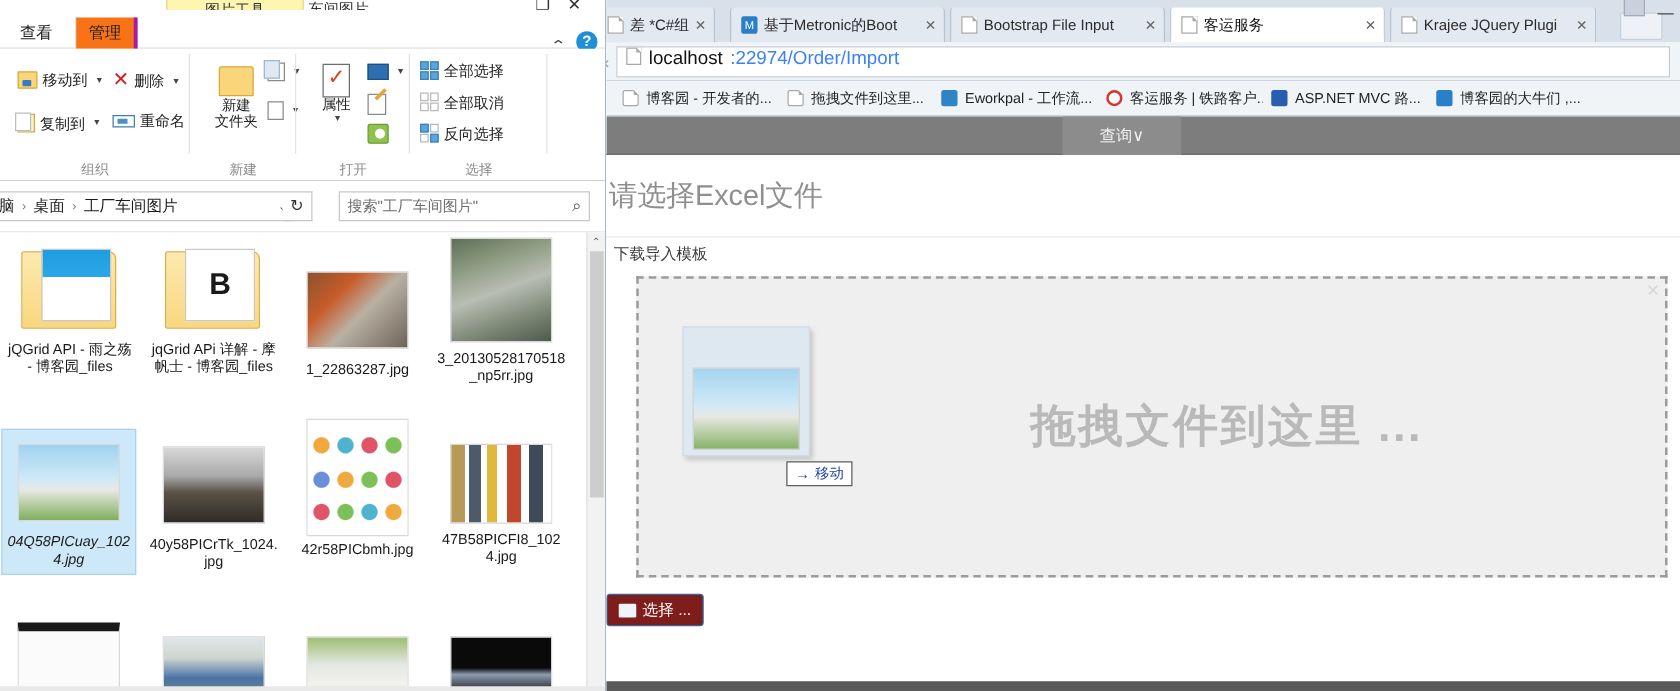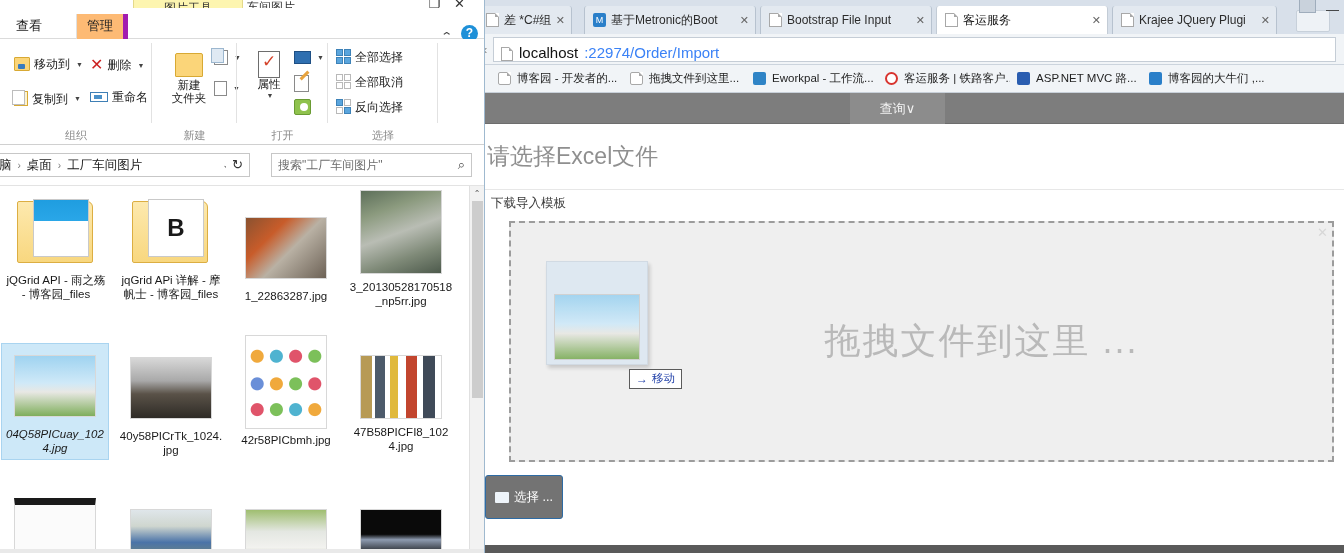--- a/index.html
+++ b/index.html
@@ -34,22 +34,22 @@
   .win-btns { position:absolute; right:6px; top:-4px; font-size:13px; color:#333; letter-spacing:14px;}
 
   .exp-tabrow {
     position: absolute; left:0; top:8px; width:485px; height:31px;
     background:#fff; border-bottom:1px solid #dbdbdb;
   }
   .exp-tab {
     position:absolute; top:6px; font-size:13px; color:#222; padding:3px 10px;
   }
   .exp-tab.t1 { left:6px; }
-  .exp-tab.t2 { left:76px; background:#fdba74; border-left:1px solid #e0e0e0;
-                border-right:5px solid #a21caf; height:25px;}
+  .exp-tab.t2 { left:60px; background:#f97316; border-left:1px solid #e0e0e0;
+                border-right:3px solid #a21caf; height:25px;}
   .ribbon-collapse {
     position:absolute; right:34px; top:22px; font-size:11px; color:#444;
     transform: scaleX(1.4);
   }
   .help-icon {
     position:absolute; right:7px; top:17px; width:17px; height:17px;
     border-radius:50%; background:#1e90d8; color:#fff; font-size:12px;
     font-weight:bold; text-align:center; line-height:17px;
   }
 
@@ -185,21 +185,21 @@
   .win-min { position:absolute; right:5px; top:2px; font-size:13px; color:#333;}
   .win-restore { position:absolute; right:28px; top:-2px; width:17px;height:15px;
     background:#c9d2dc; border:1px solid #9fadbc;}
 
   .baddr {
     position:absolute; left:0; top:34px; width:859px; height:31px;
     background:#f1f4f7; border-bottom:1px solid #ccd4dd;
   }
   .urlbox {
     position:absolute; left:8px; top:3px; right:8px; height:25px;
-    background:#fff; border:1px solid #c5cdd6; display:flex; align-items:flex-end;
+    background:#fff; border:1px solid #c5cdd6; display:flex; align-items:flex-start;
     padding:0 7px; gap:6px; font-size:15px; color:#111;
   }
   .urlbox .host { color:#111; }
   .urlbox .path { color:#3b82f6; }
   .backbtn { position:absolute; left:-2px; top:8px; font-size:13px; color:#8a8a8a;}
 
   .bmarks {
     position:absolute; left:0; top:65px; width:859px; height:28px;
     background:#f1f4f7; border-bottom:1px solid #c8d0d9;
     display:flex; align-items:center; padding-left:6px;
@@ -235,42 +235,42 @@
   }
   .tmplrow .tmpl { position:absolute; left:6px; top:5px; font-size:12.5px; color:#3a3a3a; }
 
   .dropzone {
     position:absolute; left:24px; top:128px; right:10px; height:241px;
     background:#efefef; border:2px dashed #9c9c9c;
   }
   .dz-text {
     position:absolute; left:0; top:0; right:0; bottom:0;
     display:flex; align-items:center; justify-content:center;
-    font-size:36px; color:#b9b9b9; letter-spacing:2px; padding-left:120px;
+    font-size:36px; color:#b9b9b9; letter-spacing:2px; padding-left:120px;font-weight:bold;
   }
   .dz-close {
     position:absolute; right:4px; top:2px; font-size:13px; color:#d7d7d7;
   }
   .drag-ghost {
     position:absolute; left:35px; top:38px; width:102px; height:104px;
     background:#dde8f2; border:1px solid #cfd9e3;
     box-shadow:2px 3px 4px rgba(0,0,0,.18); opacity:.93;
     display:flex; align-items:center; justify-content:center;
   }
   .drag-ghost .inner { width:86px; height:66px; border:1px solid #cfcfcf; overflow:hidden; }
   .drag-tip {
     position:absolute; left:118px; top:146px; background:#fff;
     border:1px solid #5b5b5b; padding:1px 6px 2px; font-size:11.5px;
     color:#1f3fa8; display:flex; align-items:center; gap:4px;
   }
   .drag-tip .arrow { color:#1f3fa8; font-size:12px; }
 
   .selectbtn {
-    position:absolute; left:0px; top:382px; width:78px; height:44px;
-    background:#737373; border:1px solid #2e6ba4; border-radius:3px;
+    position:absolute; left:0px; top:382px; width:78px; height:26px;
+    background:#7f1d1d; border:1px solid #2e6ba4; border-radius:3px;
     color:#fff; font-size:12.5px; display:flex; align-items:center;
     justify-content:center; gap:5px;
   }
   .selectbtn .fic { width:14px;height:11px;background:#eef4fa;border-radius:1px; }
 
   .bstatusbar {
     position:absolute; left:0; bottom:0; width:859px; height:8px; background:#5a5a5a;
   }
   .explorer-bottomedge{
     position:absolute;left:0;bottom:0;width:485px;height:4px;background:#e9e9e9;

